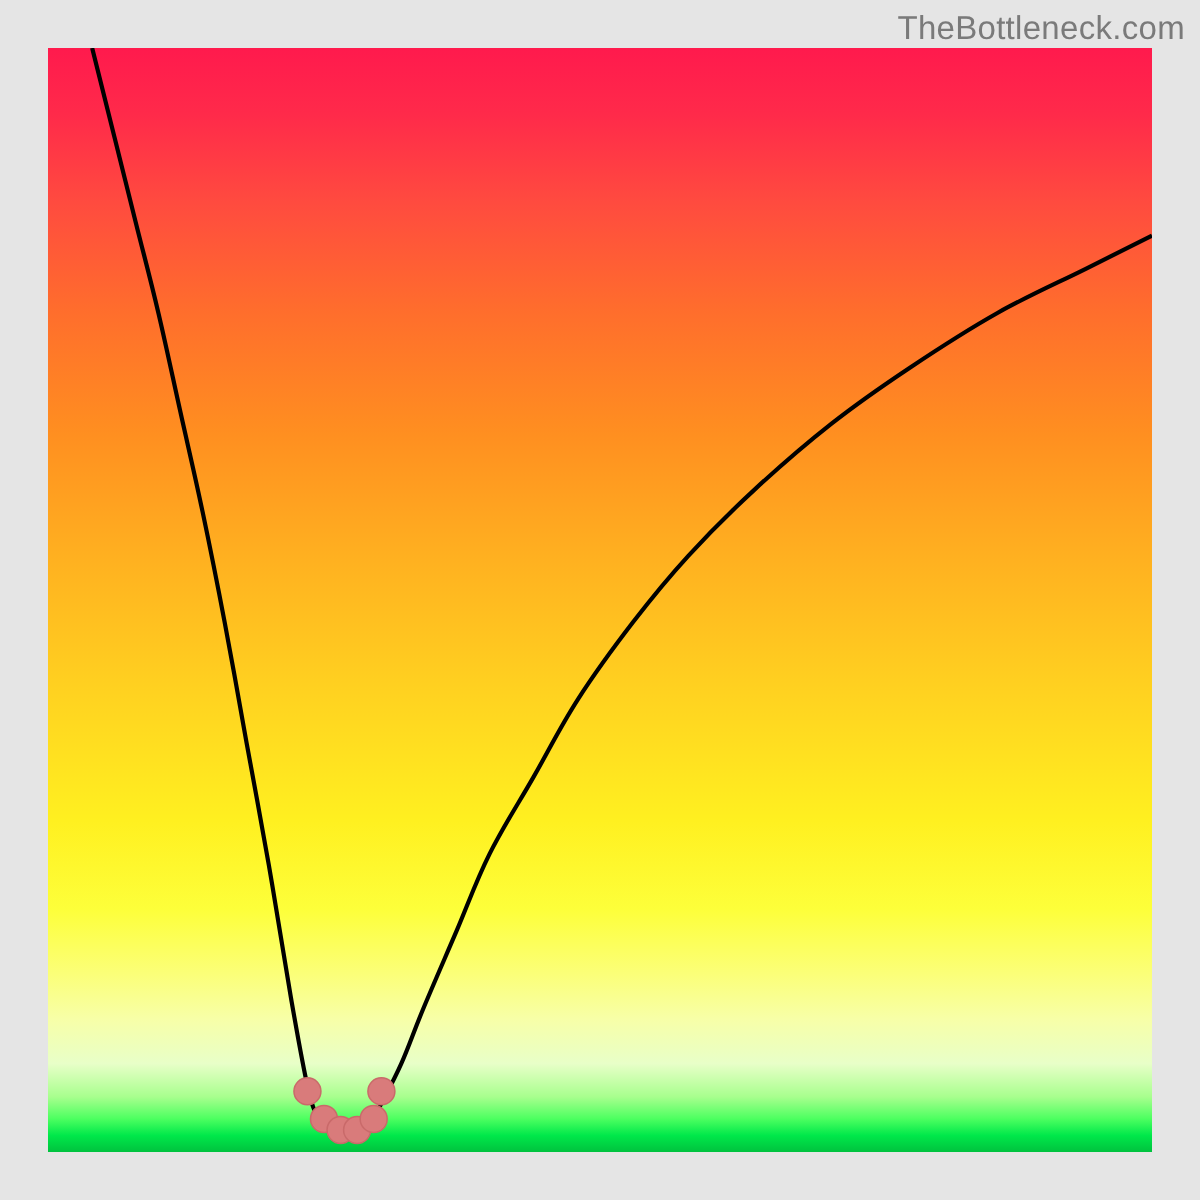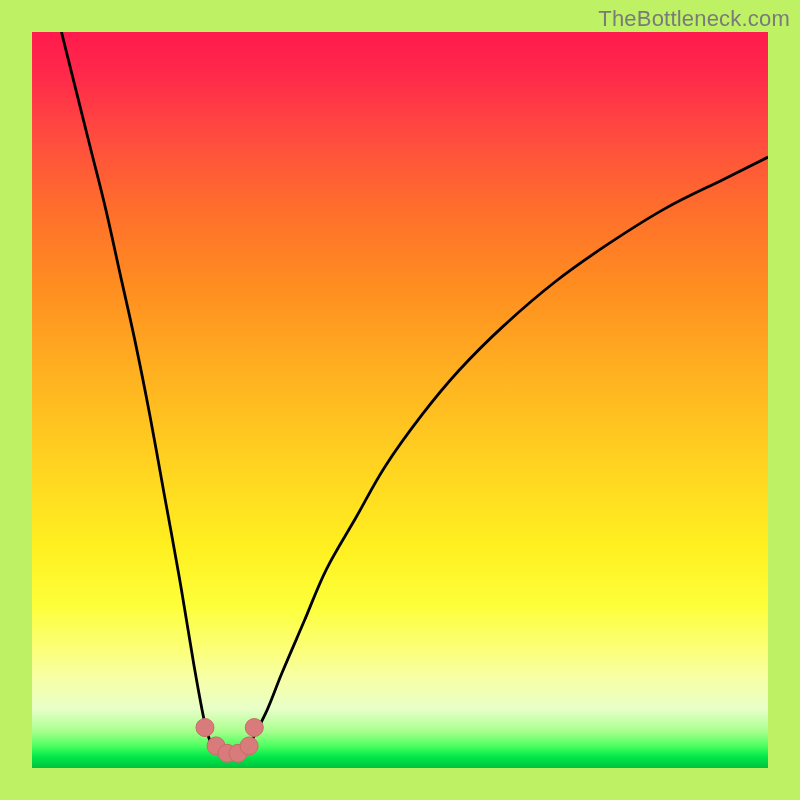--- a/index.html
+++ b/index.html
@@ -10,21 +10,21 @@
     background: #000;
     font-family: Arial, Helvetica, sans-serif;
     overflow: hidden;
   }
   .frame {
     position: absolute;
     left: 0;
     top: 0;
     width: 800px;
     height: 800px;
-    background: #bef264;
+    background: #e5e5e5;
   }
   .plot {
     position: absolute;
     left: 32px;
     top: 32px;
     width: 736px;
     height: 736px;
     
     background: linear-gradient(
       to bottom,

